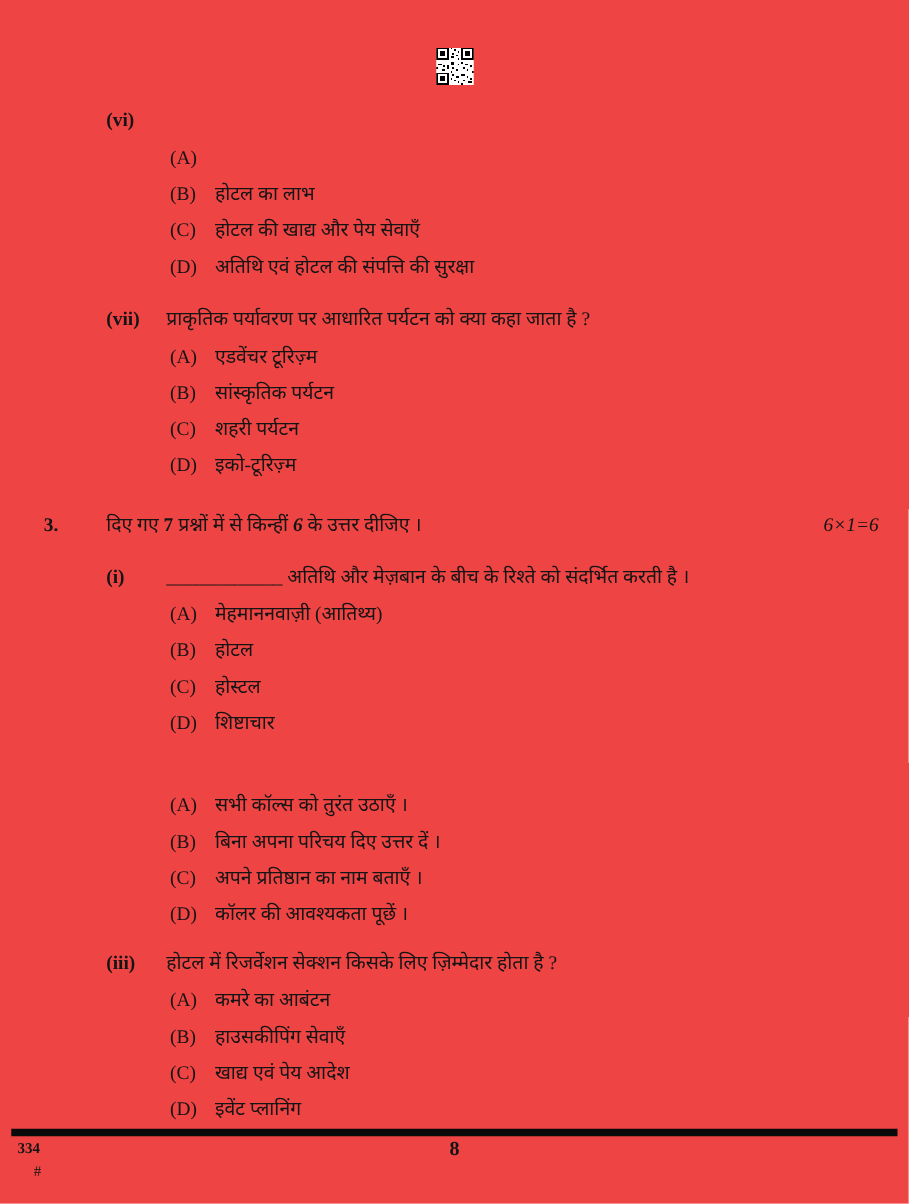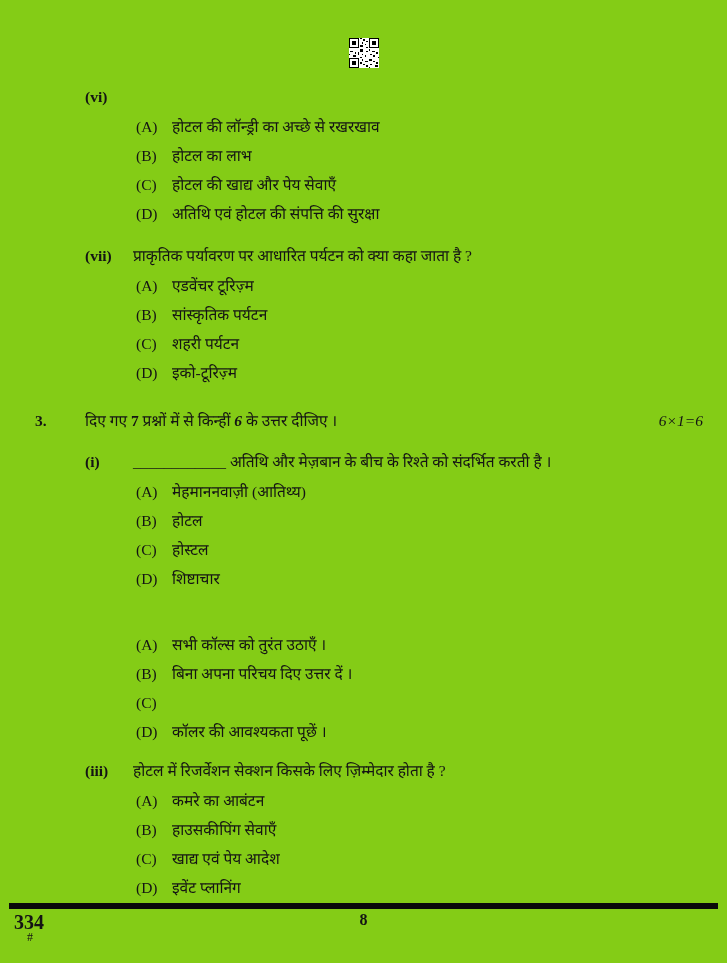--- a/index.html
+++ b/index.html
@@ -1,34 +1,34 @@
 <!DOCTYPE html>
 <html><head>
 <meta charset="utf-8">
 <style>
   * { margin:0; padding:0; box-sizing:border-box; }
   html,body { background:#ffffff; }
   body { font-family:"Liberation Serif","DejaVu Serif",serif; }
   .page {
     position:relative; width:727px; height:963px;
-    background:#84cc16; color:#141414; margin:0 auto; overflow:hidden;
+    background:#ef4444; color:#141414; margin:0 auto; overflow:hidden;
   }
   .qr { position:absolute; top:38px; left:50%; margin-left:-15px; width:30px; height:30px; }
   .row { position:absolute; left:0; width:100%; height:22px; font-size:15.5px; line-height:22px; white-space:nowrap; }
   .qnum  { position:absolute; left:85px;  font-weight:bold; }
   .qtext { position:absolute; left:133px; }
   .mqnum { position:absolute; left:35px;  font-weight:bold; }
   .mqtext{ position:absolute; left:85px;text-align:center;  }
   .olabel{ position:absolute; left:136px; }
   .otext { position:absolute; left:172px; }
   .marks { position:absolute; right:24px; font-style:italic; }
   .bnum  { font-weight:bold; }
   .binum { font-weight:bold; font-style:italic; }
   .footer-bar  { position:absolute; top:903px; left:9px; right:9px; height:6px; background:#0a0a0a; }
-  .footer-code { position:absolute; top:911px; left:14px; font-size:20px; font-weight:bold; }
+  .footer-code { position:absolute; top:911px; left:14px; font-size:12px; font-weight:bold; }
   .footer-hash { position:absolute; top:930px; left:27px; font-size:12px; }
   .footer-page { position:absolute; top:911px; left:0; width:100%; text-align:center; font-size:16px; font-weight:bold; }
 </style>
 </head>
 <body>
 
 <div class="page">
 
   <div class="qr">
     <svg width="30" height="30" viewBox="0 0 21 21" shape-rendering="crispEdges">
@@ -77,21 +77,20 @@
         <rect x="18" y="19" width="2" height="1" fill="#000"></rect>
         <rect x="14" y="20" width="1" height="1" fill="#000"></rect>
     </svg>
   </div>
 
   <div class="row" style="top:86px">
     <span class="qnum">(vi)</span>
   </div>
   <div class="row" style="top:116px">
     <span class="olabel">(A)</span>
-    <span class="otext">होटल की लॉन्ड्री का अच्छे से रखरखाव</span>
   </div>
   <div class="row" style="top:145px">
     <span class="olabel">(B)</span>
     <span class="otext">होटल का लाभ</span>
   </div>
   <div class="row" style="top:174px">
     <span class="olabel">(C)</span>
     <span class="otext">होटल की खाद्य और पेय सेवाएँ</span>
   </div>
   <div class="row" style="top:203px">
@@ -150,20 +149,21 @@
   <div class="row" style="top:634px">
     <span class="olabel">(A)</span>
     <span class="otext">सभी कॉल्स को तुरंत उठाएँ ।</span>
   </div>
   <div class="row" style="top:663px">
     <span class="olabel">(B)</span>
     <span class="otext">बिना अपना परिचय दिए उत्तर दें ।</span>
   </div>
   <div class="row" style="top:692px">
     <span class="olabel">(C)</span>
+    <span class="otext">अपने प्रतिष्ठान का नाम बताएँ ।</span>
   </div>
   <div class="row" style="top:721px">
     <span class="olabel">(D)</span>
     <span class="otext">कॉलर की आवश्यकता पूछें ।</span>
   </div>
 
   <div class="row" style="top:760px">
     <span class="qnum">(iii)</span>
     <span class="qtext">होटल में रिजर्वेशन सेक्शन किसके लिए ज़िम्मेदार होता है ?</span>
   </div>

